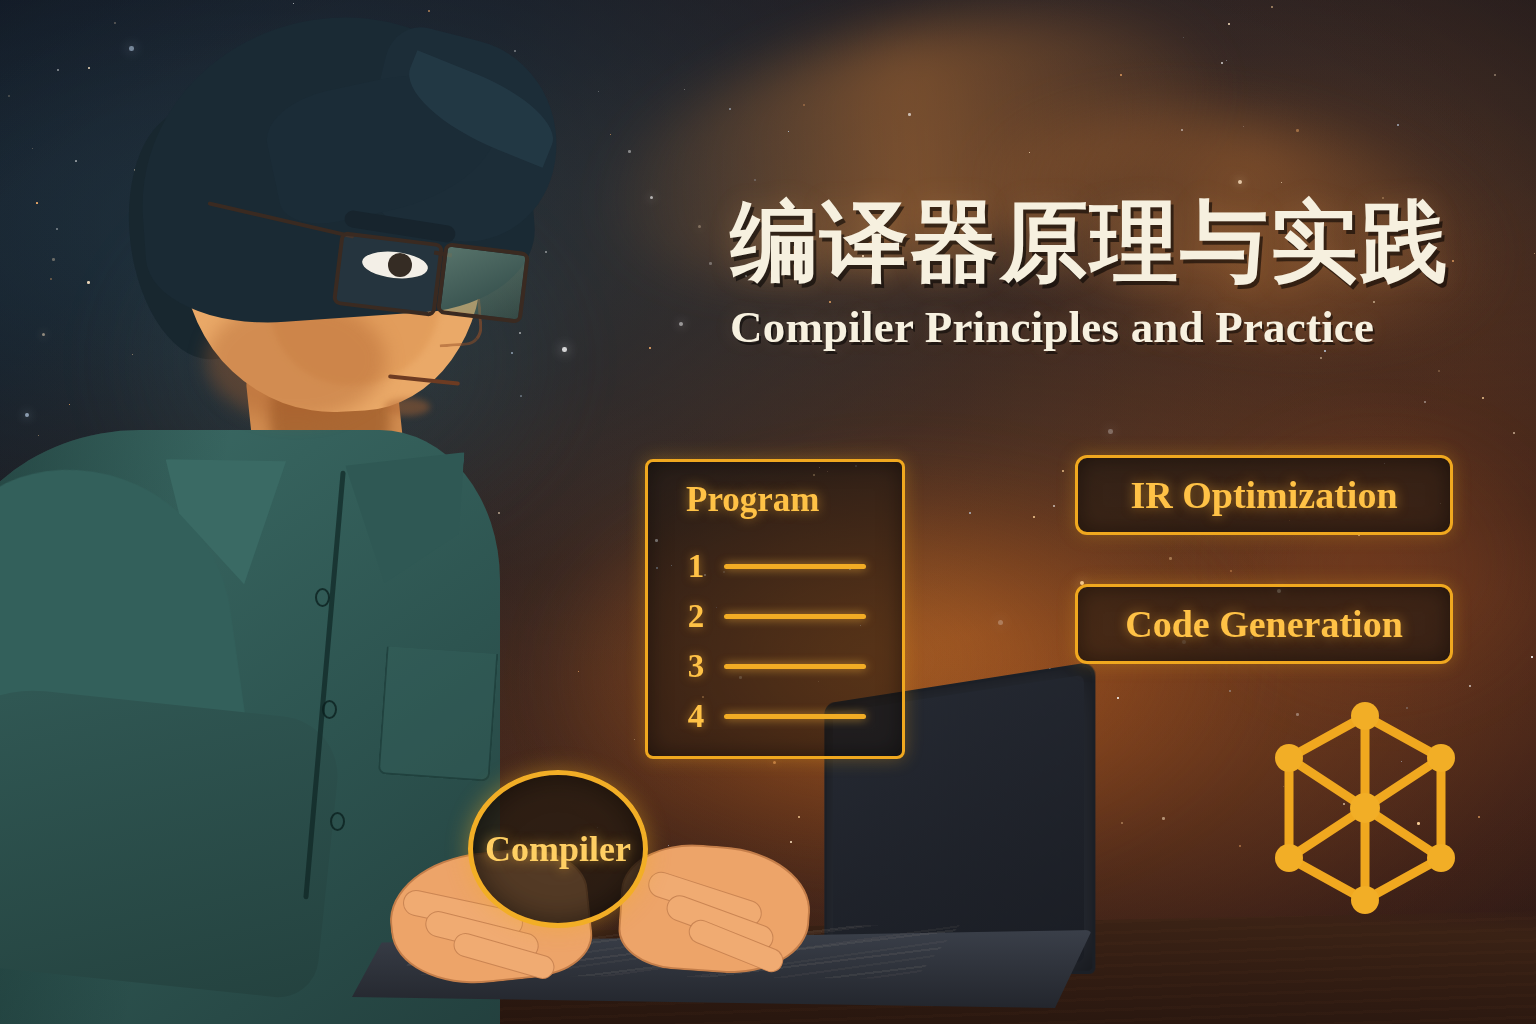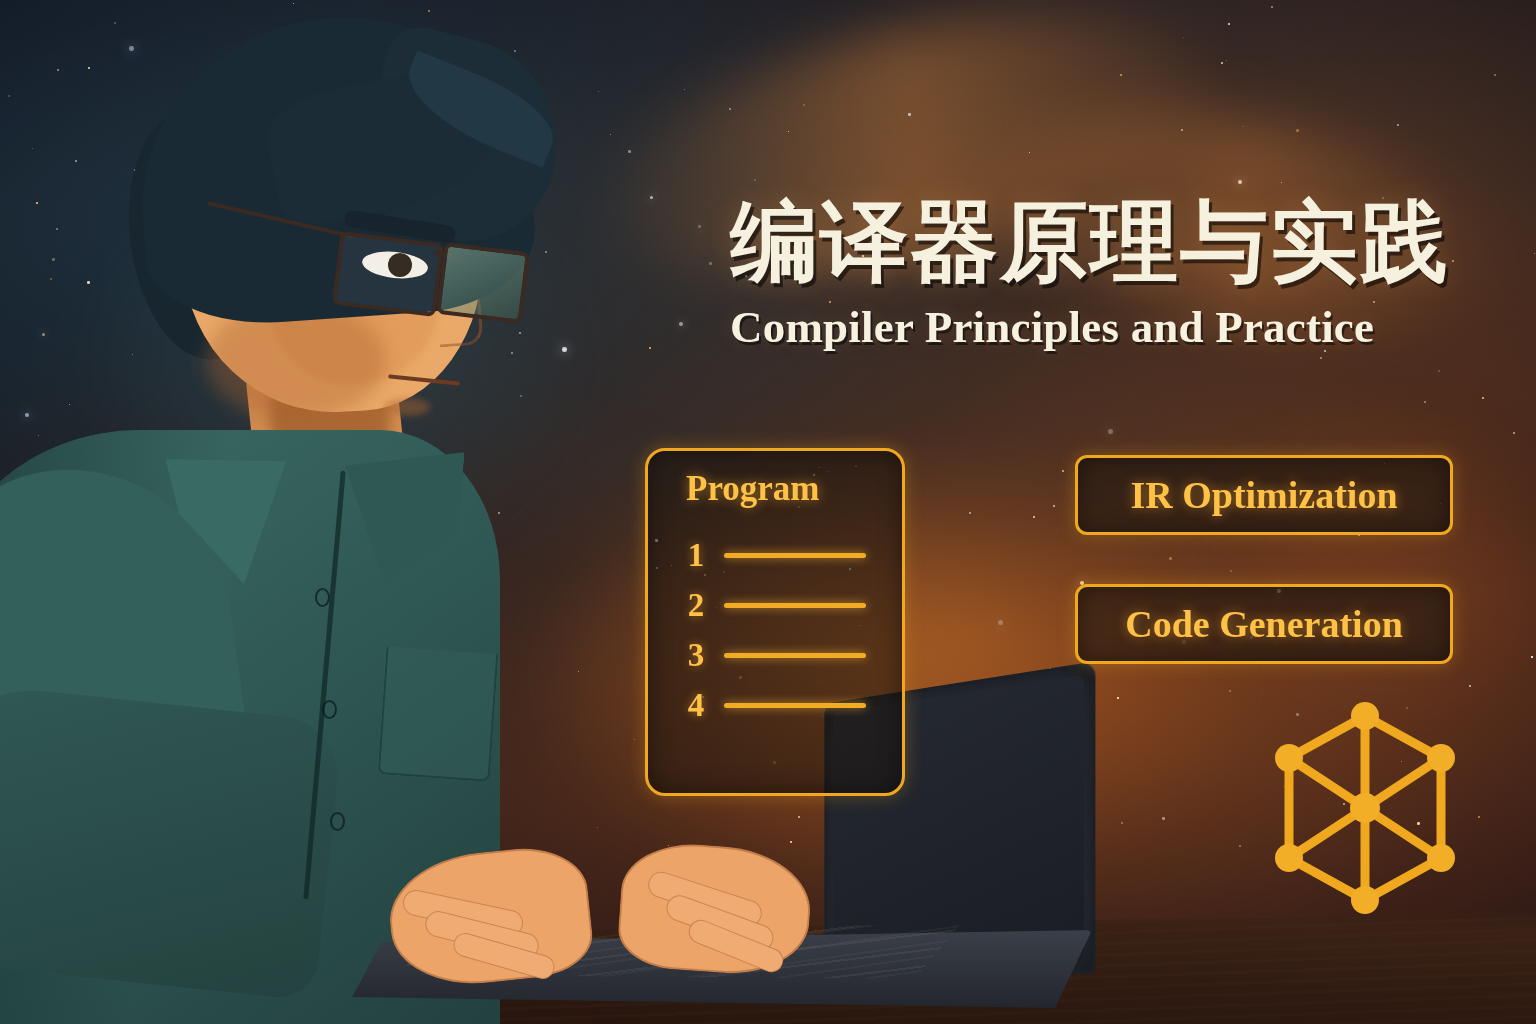--- a/index.html
+++ b/index.html
@@ -109,22 +109,22 @@
     clip-path:polygon(6% 6%,100% 0,92% 100%,0 92%);}
 
   
   .headline{position:absolute;left:730px;top:198px;width:830px;}
   .title-cn{font-size:88px;font-weight:bold;color:#f6f0df;letter-spacing:2px;line-height:1.03;white-space:nowrap;
     text-shadow:3px 4px 0 rgba(0,0,0,.55),0 0 26px rgba(255,190,110,.18);}
   .title-en{margin-top:12px;font-size:45px;font-weight:bold;color:#f7f1e0;letter-spacing:.2px;white-space:nowrap;
     text-shadow:2px 3px 0 rgba(0,0,0,.5),0 0 20px rgba(255,190,110,.14);}
 
   
-  .prog{position:absolute;left:645px;top:448px;width:260px;height:348px;
-    border:3px solid #f0a81f;border-radius:20px;background:rgba(30,22,16,.55);
+  .prog{position:absolute;left:645px;top:459px;width:260px;height:300px;
+    border:3px solid #f0a81f;border-radius:8px;background:rgba(30,22,16,.55);
     box-shadow:0 0 18px rgba(240,168,31,.32),inset 0 0 24px rgba(0,0,0,.45);}
   .prog-t{position:absolute;left:38px;top:18px;font-size:35px;font-weight:bold;color:#ffc246;
     text-shadow:0 0 12px rgba(255,180,50,.55);}
   .prow{position:absolute;left:38px;display:flex;align-items:center;gap:18px;}
   .pnum{font-size:33px;font-weight:bold;color:#ffc246;width:20px;text-align:center;
     text-shadow:0 0 10px rgba(255,180,50,.5);}
   .pline{width:142px;height:5px;background:#f2ac24;border-radius:3px;box-shadow:0 0 10px rgba(250,180,60,.7);}
 
   
   .badge{position:absolute;left:1075px;width:378px;height:80px;border:3px solid #f0a81f;border-radius:12px;
@@ -435,20 +435,23 @@
     </div>
   </div>
 
   <div class="badge b2">
     <span>Code Generation</span>
   </div>
   <div class="badge b1">
     <span>IR Optimization</span>
   </div>
 
+  <div class="circ">
+    <span>Compiler</span>
+  </div>
 
   <div class="hex">
     <svg width="200" height="216" viewBox="0 0 200 216">
       <g stroke="#f0a81f" stroke-width="9" stroke-linecap="round" fill="none">
         <path d="M100 16 L176 58"></path>
         <path d="M176 58 L176 158"></path>
         <path d="M176 158 L100 200"></path>
         <path d="M100 200 L24 158"></path>
         <path d="M24 158 L24 58"></path>
         <path d="M24 58 L100 16"></path>

